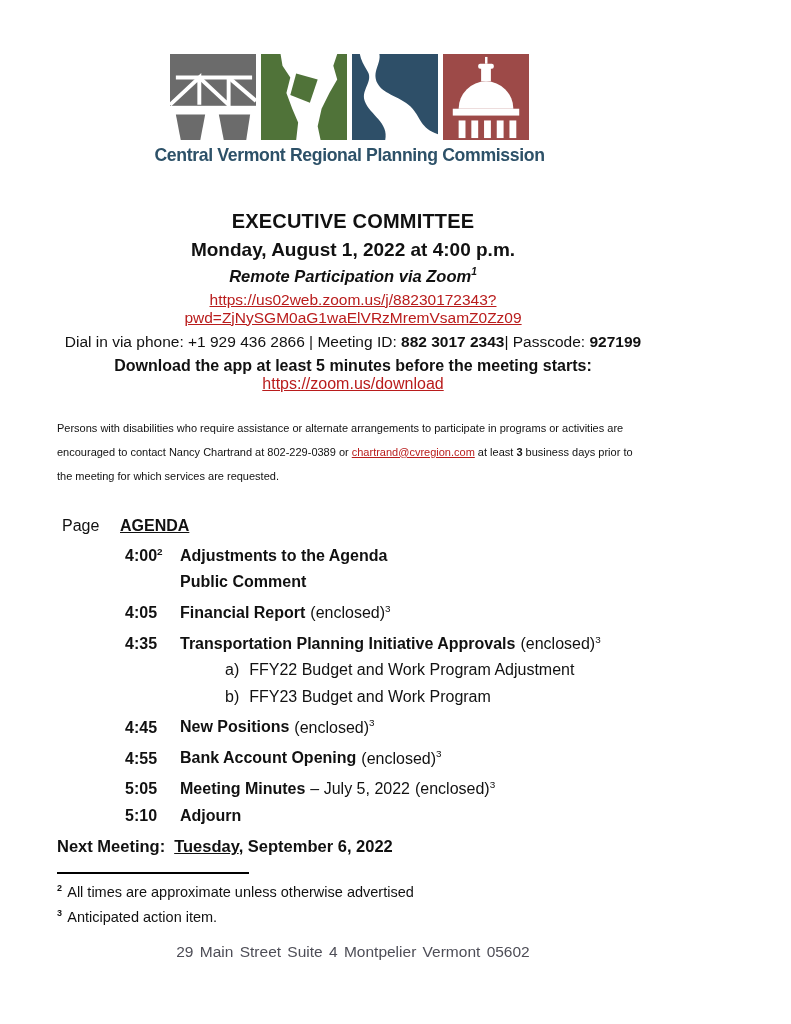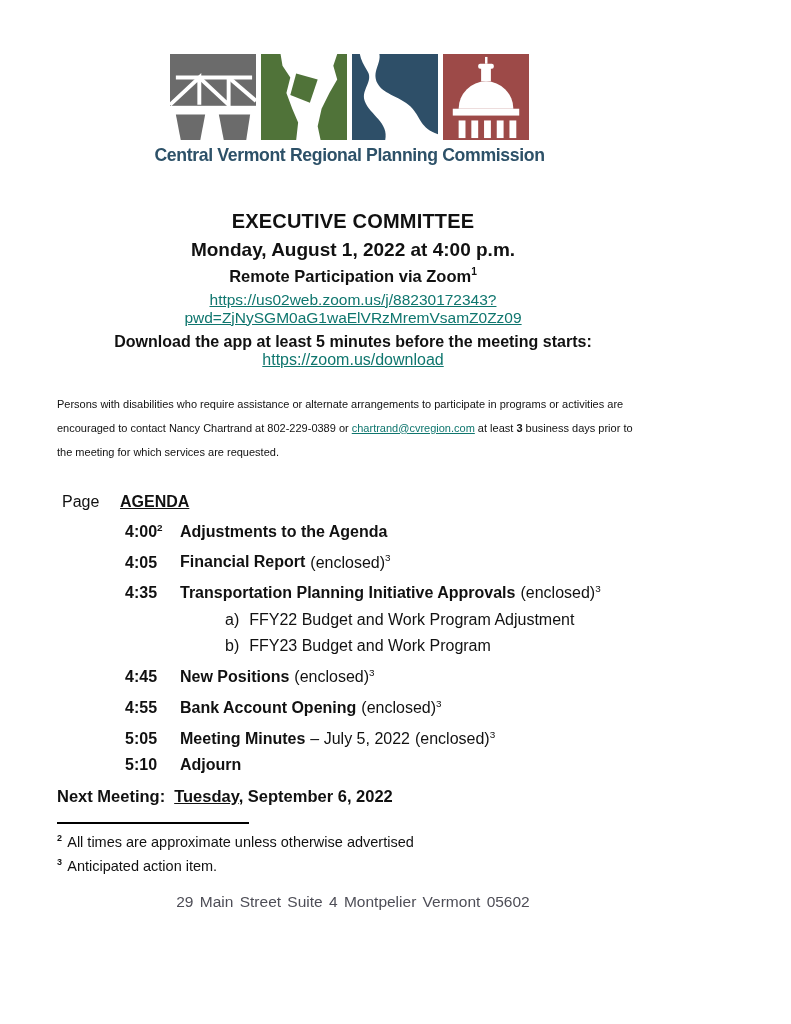--- a/index.html
+++ b/index.html
@@ -12,25 +12,25 @@
   .logo-wrap { margin-top:54px; text-align:center; }
   .logo-squares { display:flex; justify-content:center; gap:5px; }
   .logo-squares svg { display:block; width:86px; height:86px; }
   .logo-name { margin-top:4px; font-size:19px; font-weight:700; color:#2d5168;
                letter-spacing:-0.4px; transform:scaleX(0.93); transform-origin:center; }
 
   
   .hdr { margin-top:44px; text-align:center; }
   .hdr-title { font-size:20px; font-weight:700; letter-spacing:0.2px; }
   .hdr-date  { margin-top:6px; font-size:19px; font-weight:700; }
-  .hdr-remote{ margin-top:5px; font-size:16.5px; font-weight:700; }
+  .hdr-remote{ margin-top:5px; font-size:16.5px; font-weight:700; font-style:italic; }
   .hdr-url   { margin-top:5px; font-size:15.5px; }
   .hdr-dial  { margin-top:6px; font-size:15.5px; }
   .hdr-dl    { margin-top:6px; font-size:16px; font-weight:700; }
-  a.lnk { color:#0f766e; text-decoration:underline; cursor:pointer; }
+  a.lnk { color:#b91c1c; text-decoration:underline; cursor:pointer; }
   .b { font-weight:700; }
   sup { font-size:0.62em; }
 
   
   .notice { margin-top:23px; font-size:11px; line-height:24px; text-align:left; }
 
   
   .agenda { margin-top:25px; font-size:16px; }
   .a-head { padding-left:5px; line-height:26px; }
   .a-head .pg { display:inline-block; width:58px; }
@@ -103,32 +103,34 @@
     <div class="logo-name">Central Vermont Regional Planning Commission</div>
   </div>
 
   <div class="content">
 
     <div class="hdr">
       <div class="hdr-title">EXECUTIVE COMMITTEE</div>
       <div class="hdr-date">Monday, August 1, 2022 at 4:00 p.m.</div>
       <div class="hdr-remote"><span>Remote Participation via Zoom</span><sup>1</sup></div>
       <div class="hdr-url"><a class="lnk">https://us02web.zoom.us/j/88230172343?pwd=ZjNySGM0aG1waElVRzMremVsamZ0Zz09</a></div>
+      <div class="hdr-dial"><span>Dial in via phone:  +1 929 436 2866 | Meeting ID: </span><span class="b">882 3017 2343</span><span>| Passcode: </span><span class="b">927199</span></div>
       <div class="hdr-dl"><span>Download the app at least 5 minutes before the meeting starts: </span><a class="lnk" style="font-weight:400;">https://zoom.us/download</a></div>
     </div>
 
     <p class="notice"><span>Persons with disabilities who require assistance or alternate arrangements to participate in programs or activities are encouraged to contact Nancy Chartrand at 802-229-0389 or </span><a class="lnk">chartrand@cvregion.com</a><span> at least </span><span class="b">3</span><span> business days prior to the meeting for which services are requested.</span></p>
 
     <div class="agenda">
       <div class="a-head">
         <span class="pg">Page</span><span class="ag">AGENDA</span>
       </div>
 
       <div class="a-row"><span class="a-time"><span>4:00</span><sup>2</sup></span><span class="a-title">Adjustments to the Agenda</span></div>
 
+      <div class="a-row"><span class="a-time"><span></span></span><span class="a-title">Public Comment</span></div>
 
       <div class="a-row"><span class="a-time"><span>4:05</span></span><span class="a-title">Financial Report</span><span class="a-suffix">(enclosed)</span><sup>3</sup></div>
 
 
       <div class="a-row"><span class="a-time"><span>4:35</span></span><span class="a-title">Transportation Planning Initiative Approvals</span><span class="a-suffix">(enclosed)</span><sup>3</sup></div>
 
       <div class="a-row sub"><span class="a-sub-label">a)</span><span>FFY22 Budget and Work Program Adjustment</span></div>
 
       <div class="a-row sub"><span class="a-sub-label">b)</span><span>FFY23 Budget and Work Program</span></div>
 

